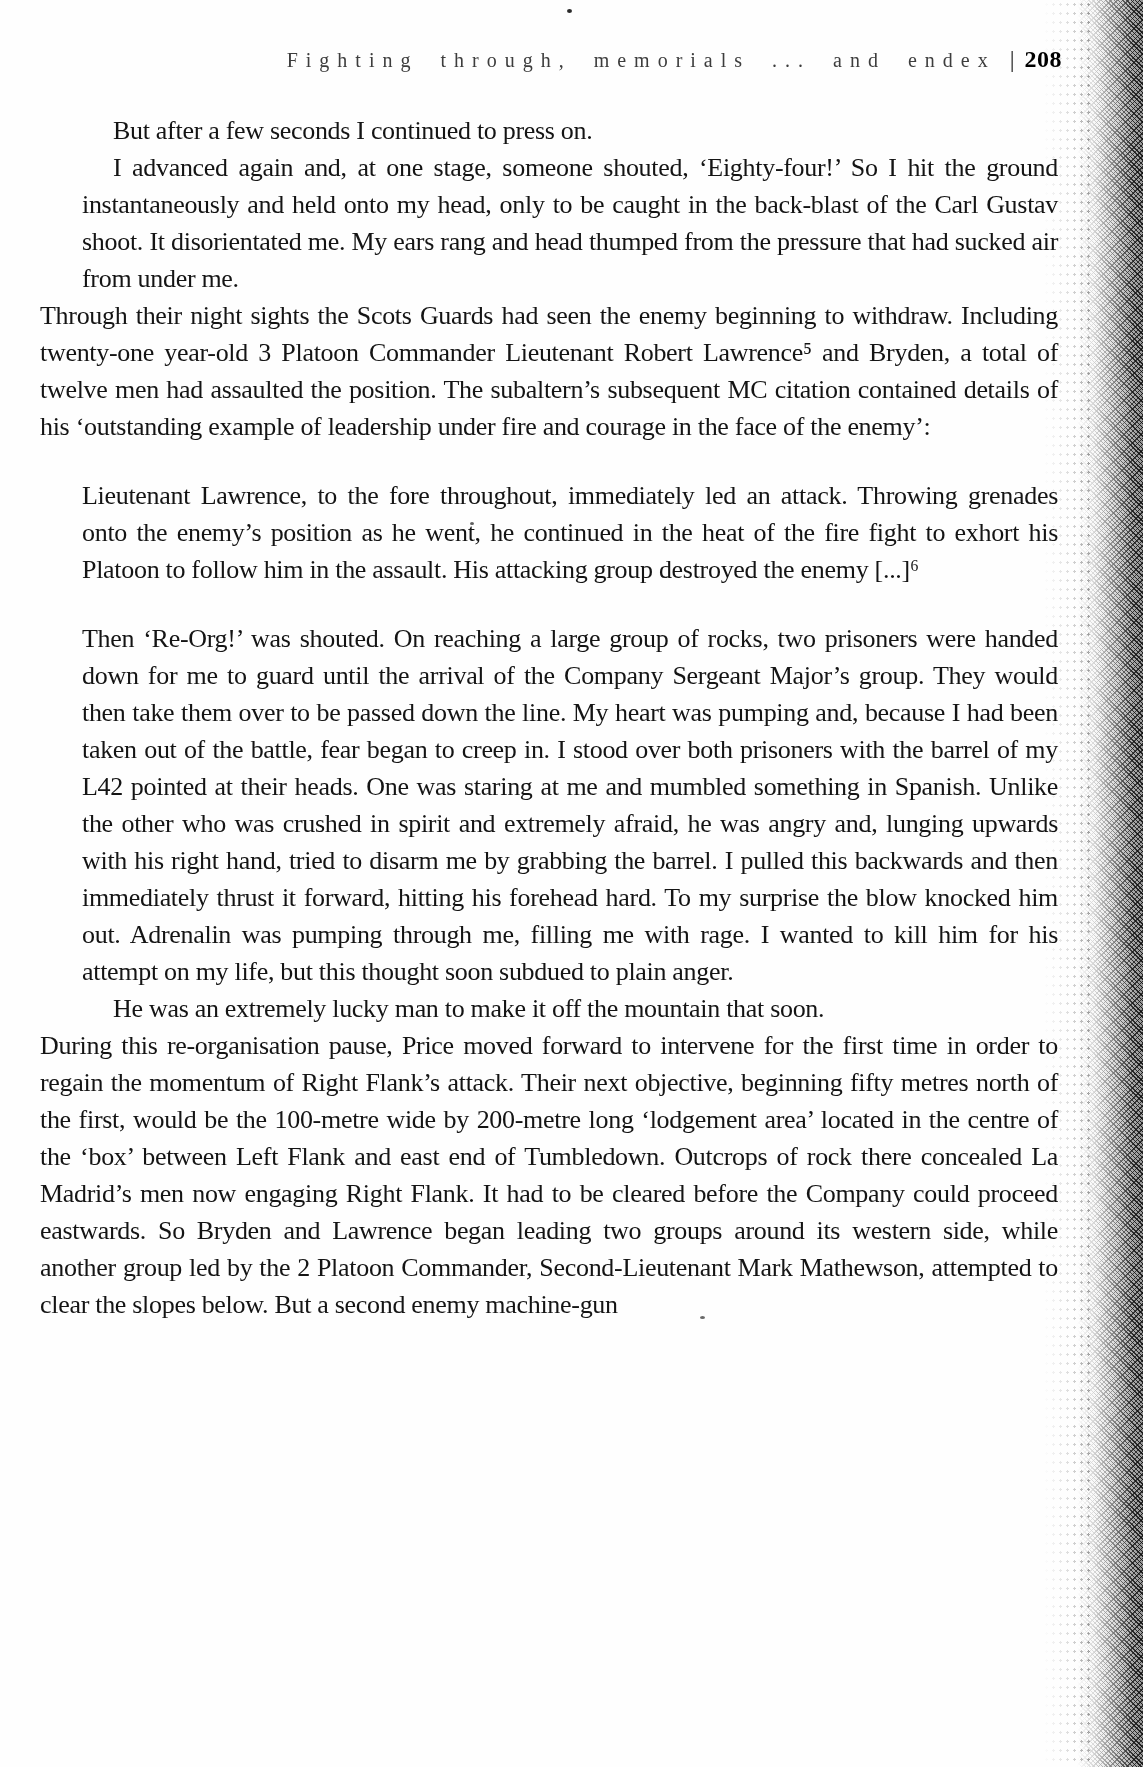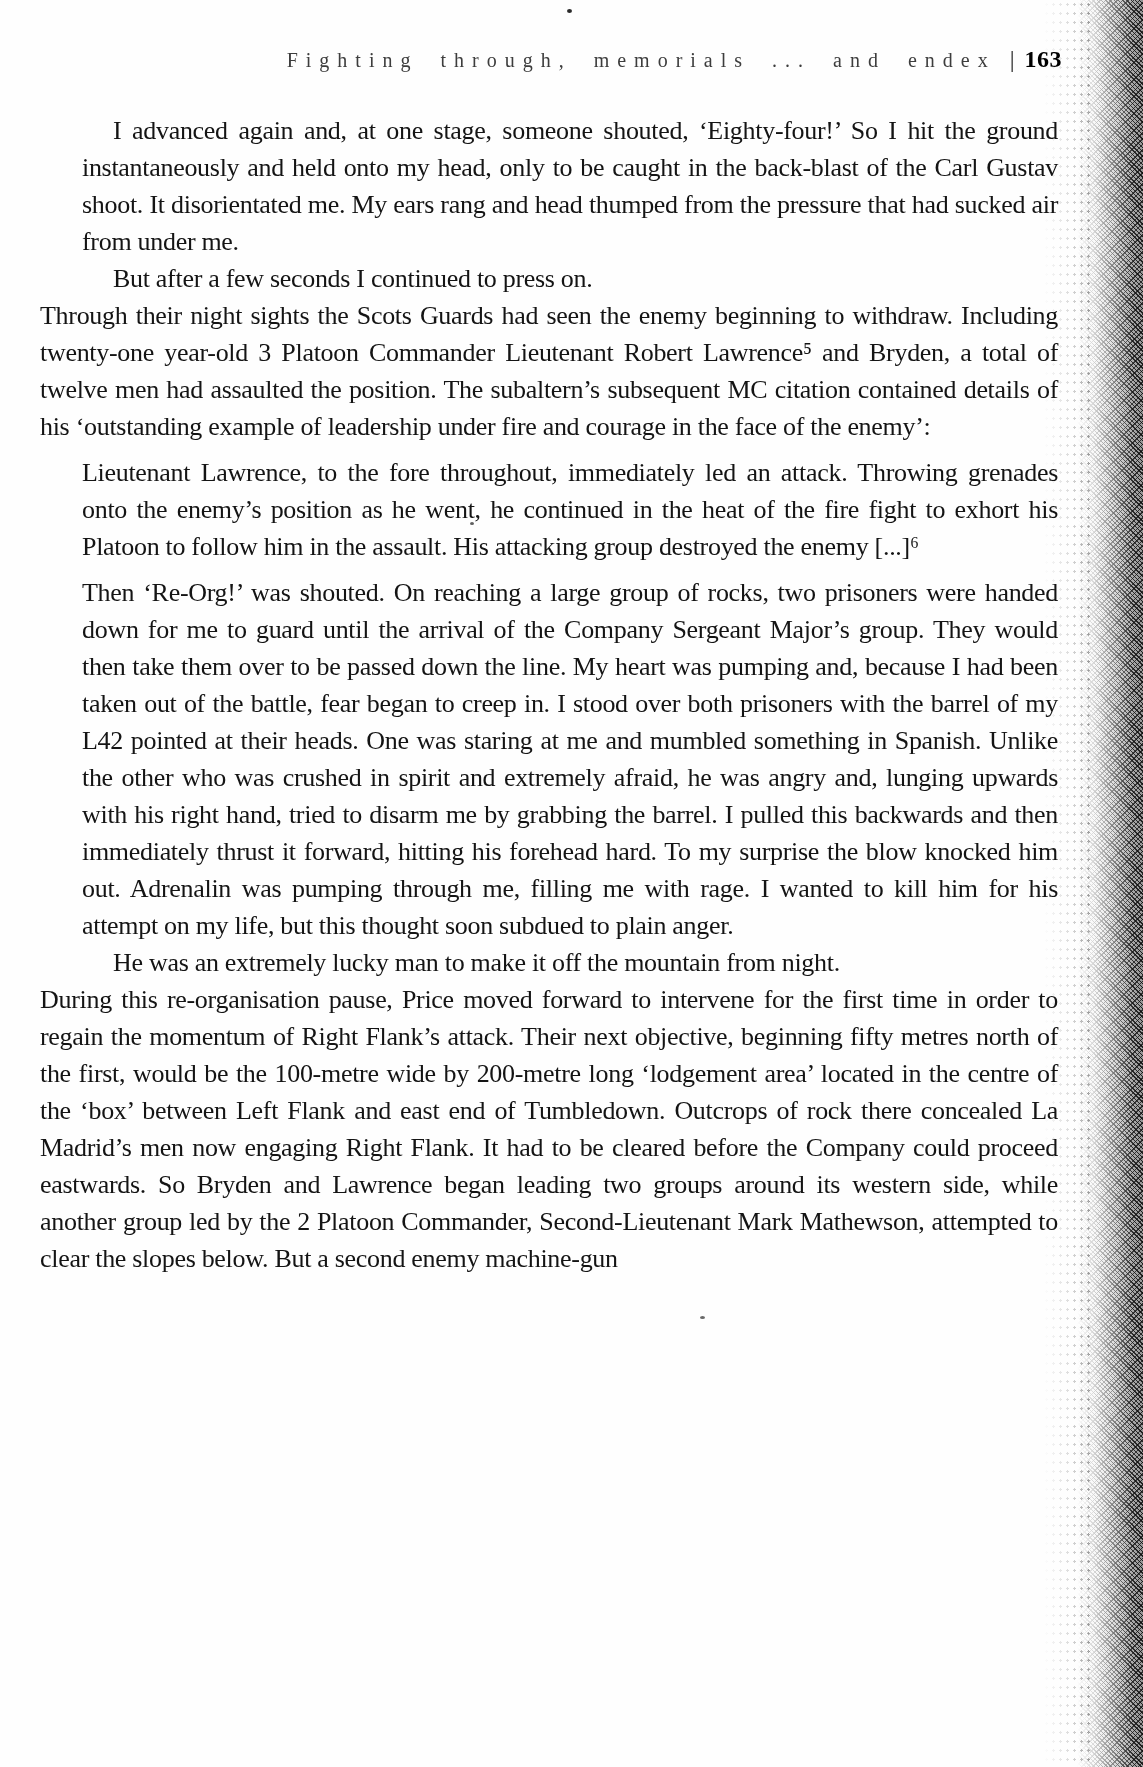--- a/index.html
+++ b/index.html
@@ -58,21 +58,21 @@
     line-height: 37px;
     letter-spacing: -0.3px;
     text-align: justify;
     color: #141414;
   }
   blockquote {
     margin: 0 0 0 42px;
     padding: 0;
   }
   .indent { text-indent: 31px; }
-  .gap-above { margin-top: 9px; }
+  .gap-above { margin-top: 32px; }
 
   
   .edge-band {
     position: absolute;
     top: 0;
     right: 0;
     width: 66px;
     height: 100%;
     background-image:
       repeating-linear-gradient(45deg,  rgba(10,10,10,0.85) 0 1px, rgba(255,255,255,0) 1px 3px),
@@ -106,39 +106,39 @@
 
 <div class="page">
 
   <div class="edge-dots"></div>
   <div class="edge-band"></div>
   <div class="speck speck-1"></div>
   <div class="speck speck-2"></div>
   <div class="speck speck-3"></div>
 
   <div class="running-header">
-    <span class="running-title">Fighting through, memorials ... and endex</span><span class="header-sep">|</span><span class="page-number">163</span>
+    <span class="running-title">Fighting through, memorials ... and endex</span><span class="header-sep">|</span><span class="page-number">208</span>
   </div>
 
   <div class="text-block">
 
     <blockquote>
+      <p class="indent">But after a few seconds I continued to press on.</p>
       <p class="indent">I advanced again and, at one stage, someone shouted, ‘Eighty-four!’ So I hit the ground instantaneously and held onto my head, only to be caught in the back-blast of the Carl Gustav shoot. It disorientated me. My ears rang and head thumped from the pressure that had sucked air from under me.</p>
-      <p class="indent">But after a few seconds I continued to press on.</p>
     </blockquote>
 
     <p class="gap-above">Through their night sights the Scots Guards had seen the enemy beginning to withdraw. Including twenty-one year-old 3 Platoon Commander Lieutenant Robert Lawrence⁵ and Bryden, a total of twelve men had assaulted the position. The subaltern’s subsequent MC citation contained details of his ‘outstanding example of leadership under fire and courage in the face of the enemy’:</p>
 
     <blockquote class="gap-above">
       <p>Lieutenant Lawrence, to the fore throughout, immediately led an attack. Throwing grenades onto the enemy’s position as he went, he continued in the heat of the fire fight to exhort his Platoon to follow him in the assault. His attacking group destroyed the enemy [...]⁶</p>
     </blockquote>
 
 
     <blockquote class="gap-above">
       <p>Then ‘Re-Org!’ was shouted. On reaching a large group of rocks, two prisoners were handed down for me to guard until the arrival of the Company Sergeant Major’s group. They would then take them over to be passed down the line. My heart was pumping and, because I had been taken out of the battle, fear began to creep in. I stood over both prisoners with the barrel of my L42 pointed at their heads. One was staring at me and mumbled something in Spanish. Unlike the other who was crushed in spirit and extremely afraid, he was angry and, lunging upwards with his right hand, tried to disarm me by grabbing the barrel. I pulled this backwards and then immediately thrust it forward, hitting his forehead hard. To my surprise the blow knocked him out. Adrenalin was pumping through me, filling me with rage. I wanted to kill him for his attempt on my life, but this thought soon subdued to plain anger.</p>
-      <p class="indent">He was an extremely lucky man to make it off the mountain from night.</p>
+      <p class="indent">He was an extremely lucky man to make it off the mountain that soon.</p>
     </blockquote>
 
     <p class="gap-above">During this re-organisation pause, Price moved forward to intervene for the first time in order to regain the momentum of Right Flank’s attack. Their next objective, beginning fifty metres north of the first, would be the 100-metre wide by 200-metre long ‘lodgement area’ located in the centre of the ‘box’ between Left Flank and east end of Tumbledown. Outcrops of rock there concealed La Madrid’s men now engaging Right Flank. It had to be cleared before the Company could proceed eastwards. So Bryden and Lawrence began leading two groups around its western side, while another group led by the 2 Platoon Commander, Second-Lieutenant Mark Mathewson, attempted to clear the slopes below. But a second enemy machine-gun</p>
 
   </div>
 
 </div>
 
 </body></html>

